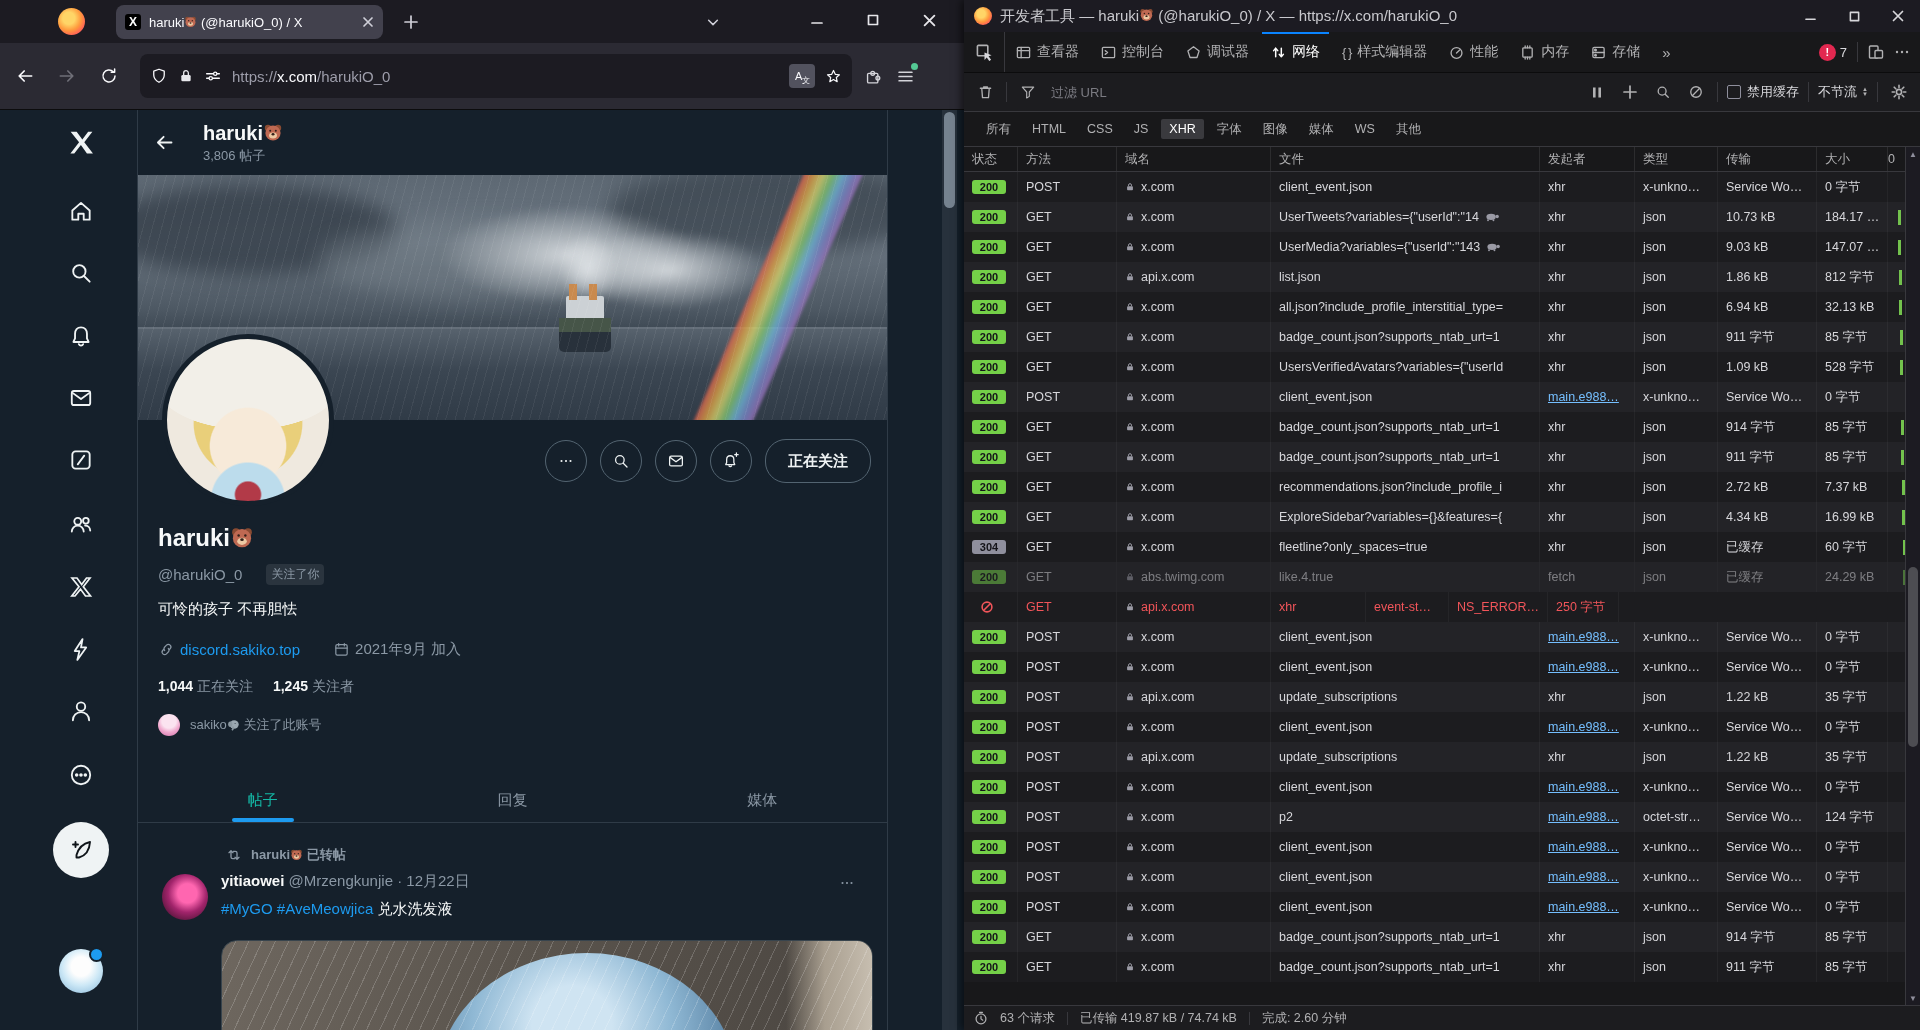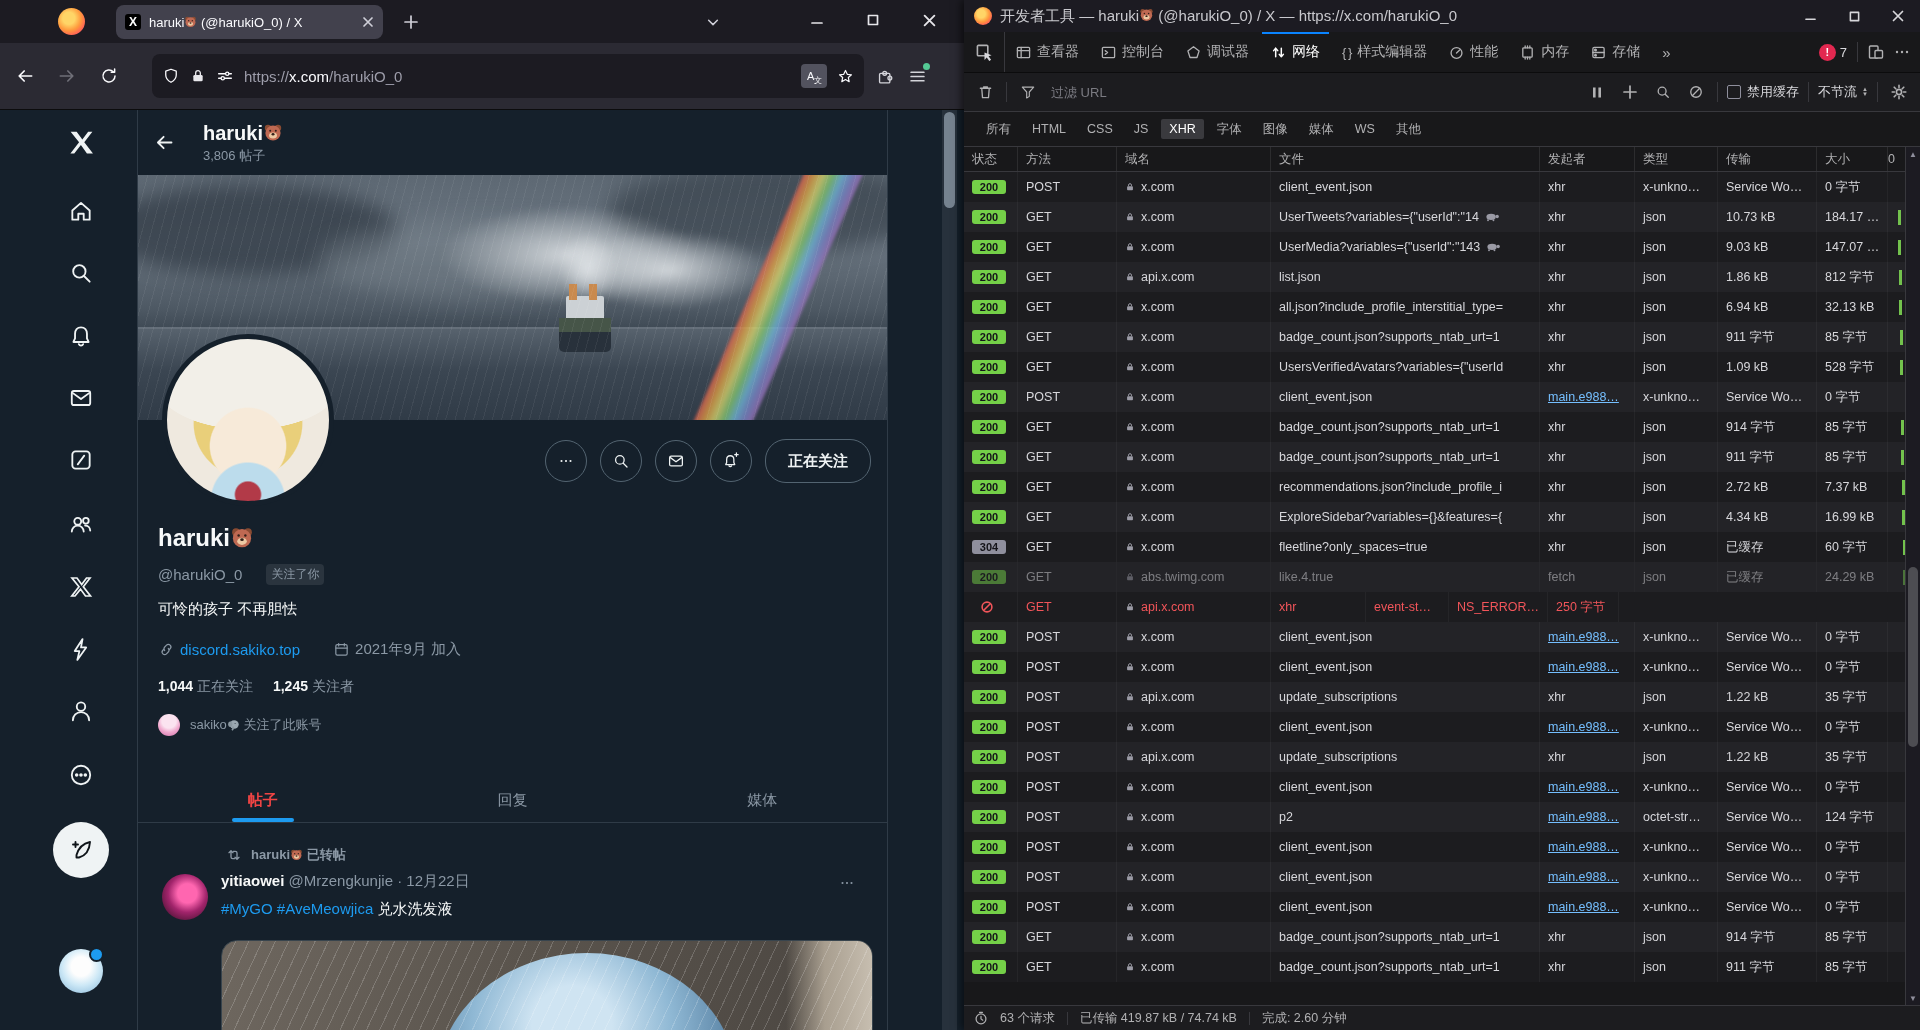--- a/index.html
+++ b/index.html
@@ -19,21 +19,21 @@
     display:flex;align-items:center;justify-content:center;flex:0 0 auto}
   .tab .t{flex:1 1 auto;overflow:hidden;white-space:nowrap;text-overflow:ellipsis}
   .tabclose,.newtab,.tablist{color:#cfcfd8;display:flex;align-items:center;justify-content:center}
   .newtab{position:absolute;left:398px;top:9px;width:26px;height:26px;border-radius:4px}
   .tablist{position:absolute;left:700px;top:10px;width:26px;height:24px}
   .winbtn{position:absolute;top:0;width:46px;height:40px;display:flex;align-items:center;justify-content:center;color:#e6e6ea}
   .bw-nav{position:absolute;left:0;top:43px;width:964px;height:67px;background:#2b2a33;border-bottom:1px solid #0c0c0d;
     display:flex;align-items:center;box-sizing:border-box}
   .navbtn{width:34px;height:34px;margin-left:8px;display:flex;align-items:center;justify-content:center;color:#fbfbfe}
   .navbtn.dim{color:#6f6f78}
-  .urlbar{margin-left:26px;width:712px;height:44px;background:#1c1b22;border-radius:8px;display:flex;align-items:center;
+  .urlbar{margin-left:14px;width:712px;height:44px;background:#1c1b22;border-radius:8px;display:flex;align-items:center;
     padding:4px 10px;box-sizing:border-box;color:#fbfbfe;gap:10px}
   .urlbar .u{font-size:15px;white-space:nowrap}
   .u .proto,.u .path{color:#9d9daa}
   .u .host{color:#fbfbfe}
   .chip{background:#52525e;border-radius:4px;width:26px;height:24px;display:flex;align-items:center;justify-content:center}
   .spacer{flex:1 1 auto}
   .nav-right{display:flex;align-items:center;gap:14px;margin-left:12px;color:#d4d4da}
   .menu-wrap{position:relative}
   .dot-badge{position:absolute;right:-4px;top:-5px;width:7px;height:7px;border-radius:50%;background:#54c995}
 
@@ -93,21 +93,21 @@
   .bio{position:absolute;left:20px;top:490px;font-size:15px;color:#f7f9f9}
   .meta{position:absolute;left:20px;top:530px;display:flex;gap:33px;align-items:center;font-size:15px;color:#8b98a5}
   .meta .grp{display:flex;align-items:center;gap:5px}
   .meta a{color:#1d9bf0;text-decoration:none}
   .stats{position:absolute;left:20px;top:568px;display:flex;gap:20px;font-size:14px;color:#8b98a5}
   .stats b{color:#f7f9f9;font-weight:700}
   .fby{position:absolute;left:20px;top:604px;display:flex;gap:10px;align-items:center;font-size:13px;color:#8b98a5}
   .fby-av{width:22px;height:22px;border-radius:50%;background:radial-gradient(circle at 50% 32%,#fbe3f0 0 38%,#f0a9ce 60%,#cf6ba5 100%)}
   .ptabs{position:absolute;left:0;top:669px;width:749px;height:44px;display:flex;border-bottom:1px solid #2f3b47;box-sizing:border-box}
   .ptab{flex:1;display:flex;align-items:center;justify-content:center;font-size:15px;color:#8b98a5;position:relative}
-  .ptab.on{color:#ef4444;font-weight:700}
+  .ptab.on{color:#14b8a6;font-weight:400}
   .ptab.on .ul{position:absolute;bottom:0;left:calc(50% - 31px);width:62px;height:4px;border-radius:2px;background:#1d9bf0}
 
   .rtline{position:absolute;left:88px;top:736px;display:flex;gap:9px;align-items:center;font-size:13px;font-weight:700;color:#8b98a5}
   .tw-av{position:absolute;left:24px;top:764px;width:46px;height:46px;border-radius:50%;
     background:radial-gradient(circle at 55% 42%,#ff66b0 0 26%,#a1246b 52%,#43112e 88%)}
   .tw-head{position:absolute;left:83px;top:762px;font-size:15px;color:#8b98a5;white-space:nowrap}
   .tw-head b{color:#f7f9f9;font-weight:700}
   .tw-more{position:absolute;left:700px;top:764px;color:#8b98a5}
   .tw-body{position:absolute;left:83px;top:790px;font-size:15px;color:#f7f9f9}
   .tw-body .tag{color:#1d9bf0}

